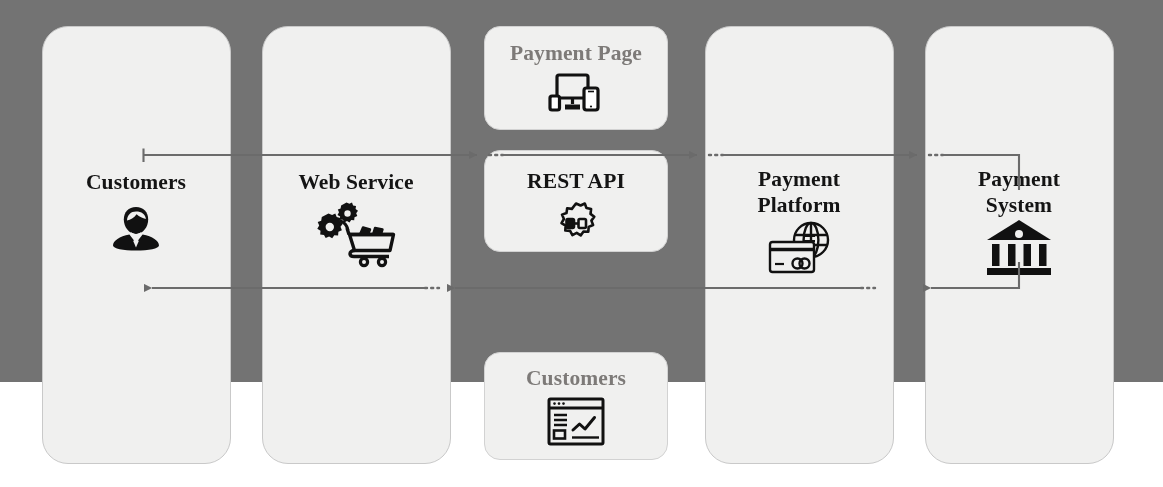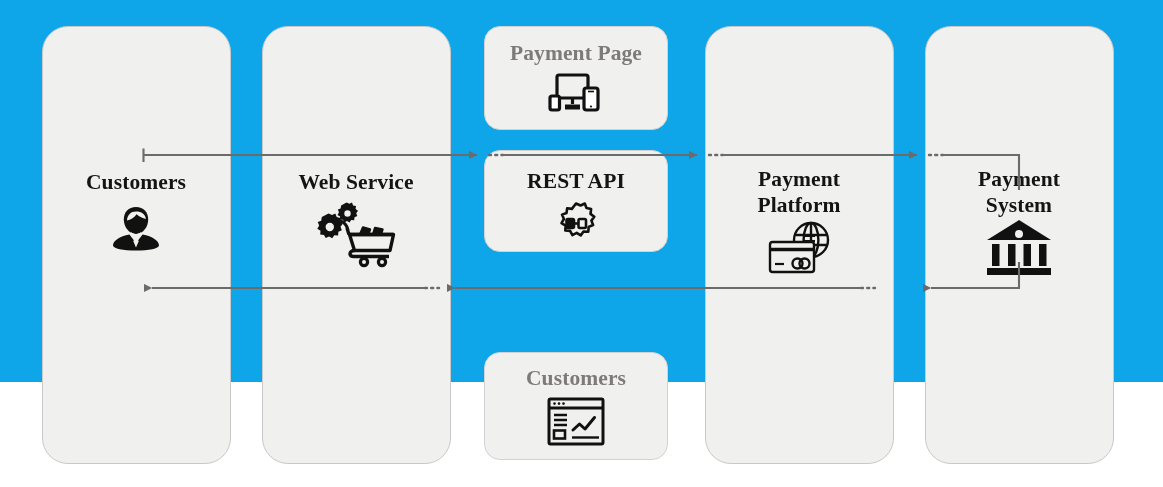--- a/index.html
+++ b/index.html
@@ -2,21 +2,21 @@
 <html><head>
 <meta charset="utf-8">
 <style>
   html,body{margin:0;padding:0;background:#ffffff;}
   body{
     font-family:"Liberation Serif", serif;
     width:1163px;height:487px;
     overflow:hidden;
     position:relative;
   }
-  #stage{position:absolute;left:0;top:0;width:1163px;height:382px;background:#0ea5e9;}
+  #stage{position:absolute;left:0;top:0;width:1163px;height:382px;background:#737373;}
 
   
   .lane{
     position:absolute;
     background:#f0f0ef;
     border:1px solid #c9c9c9;
     border-radius:26px;
     box-sizing:border-box;
   }
 

